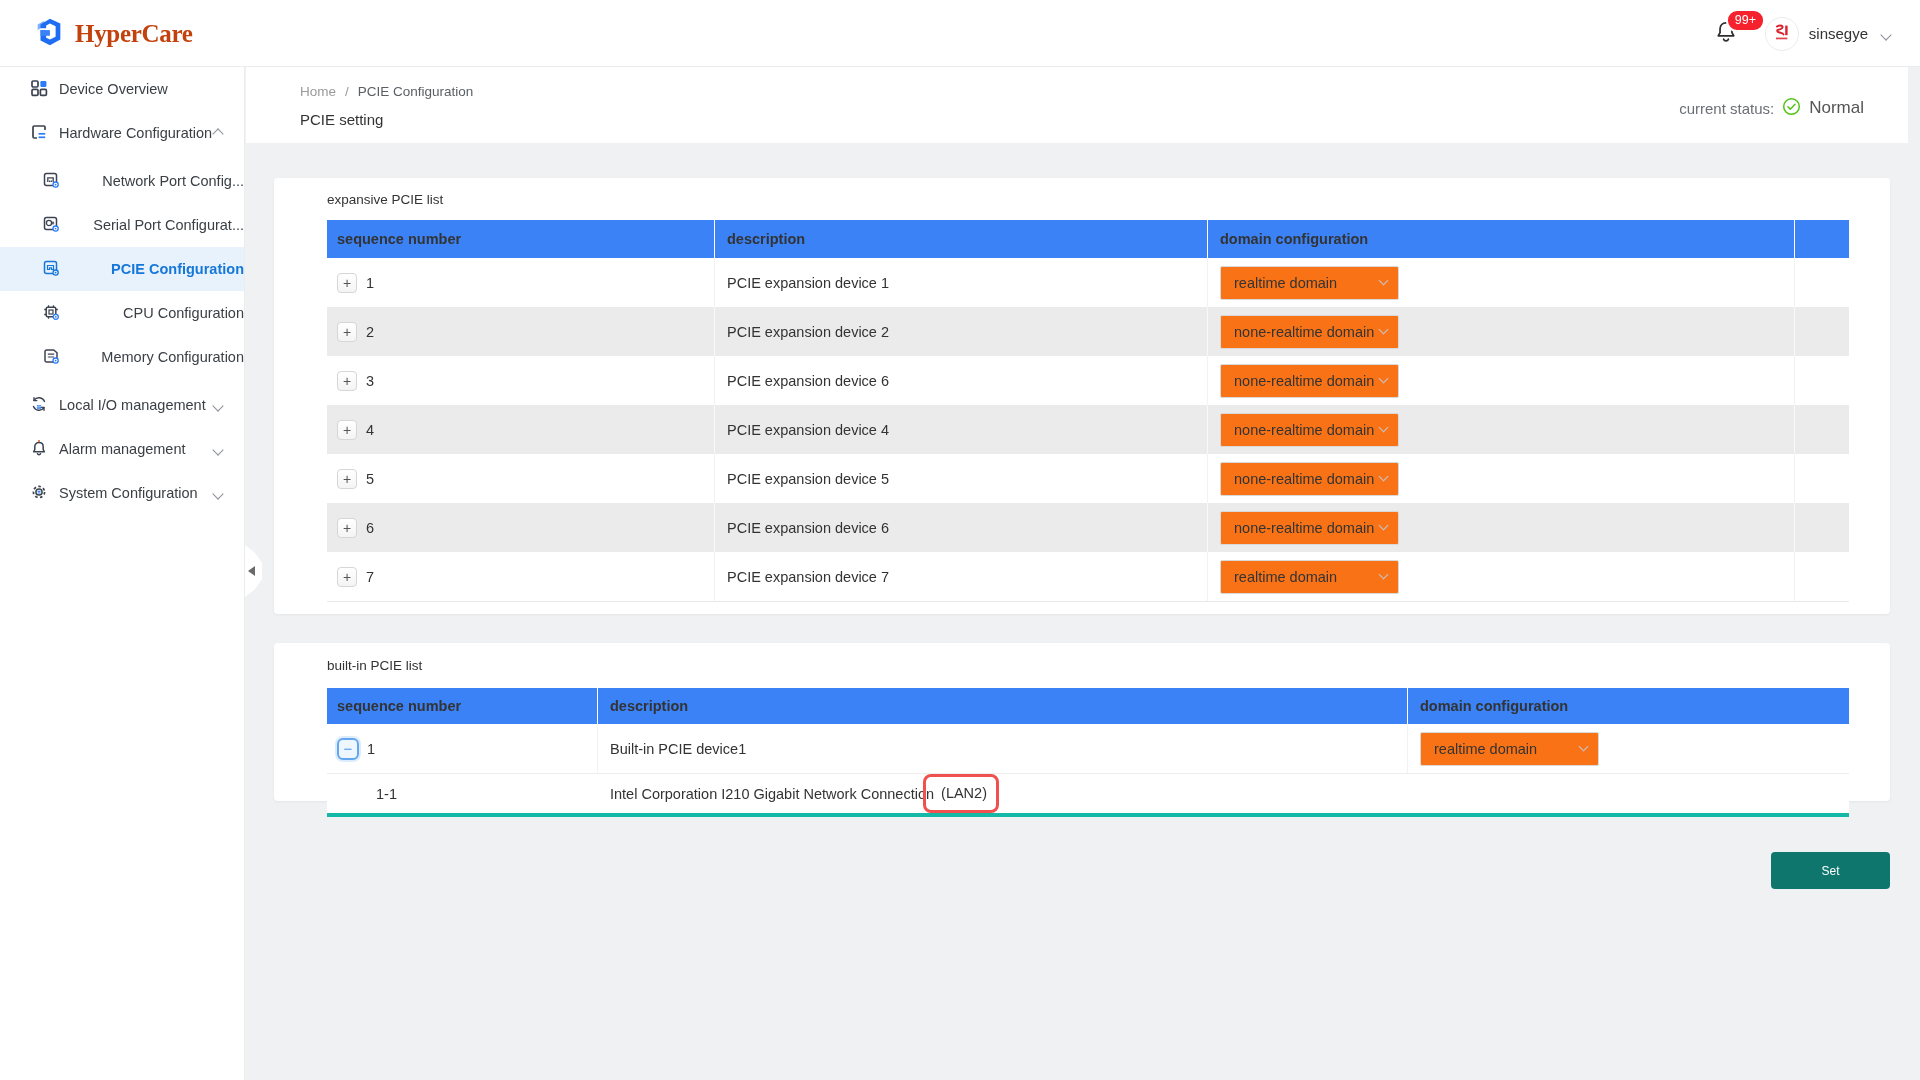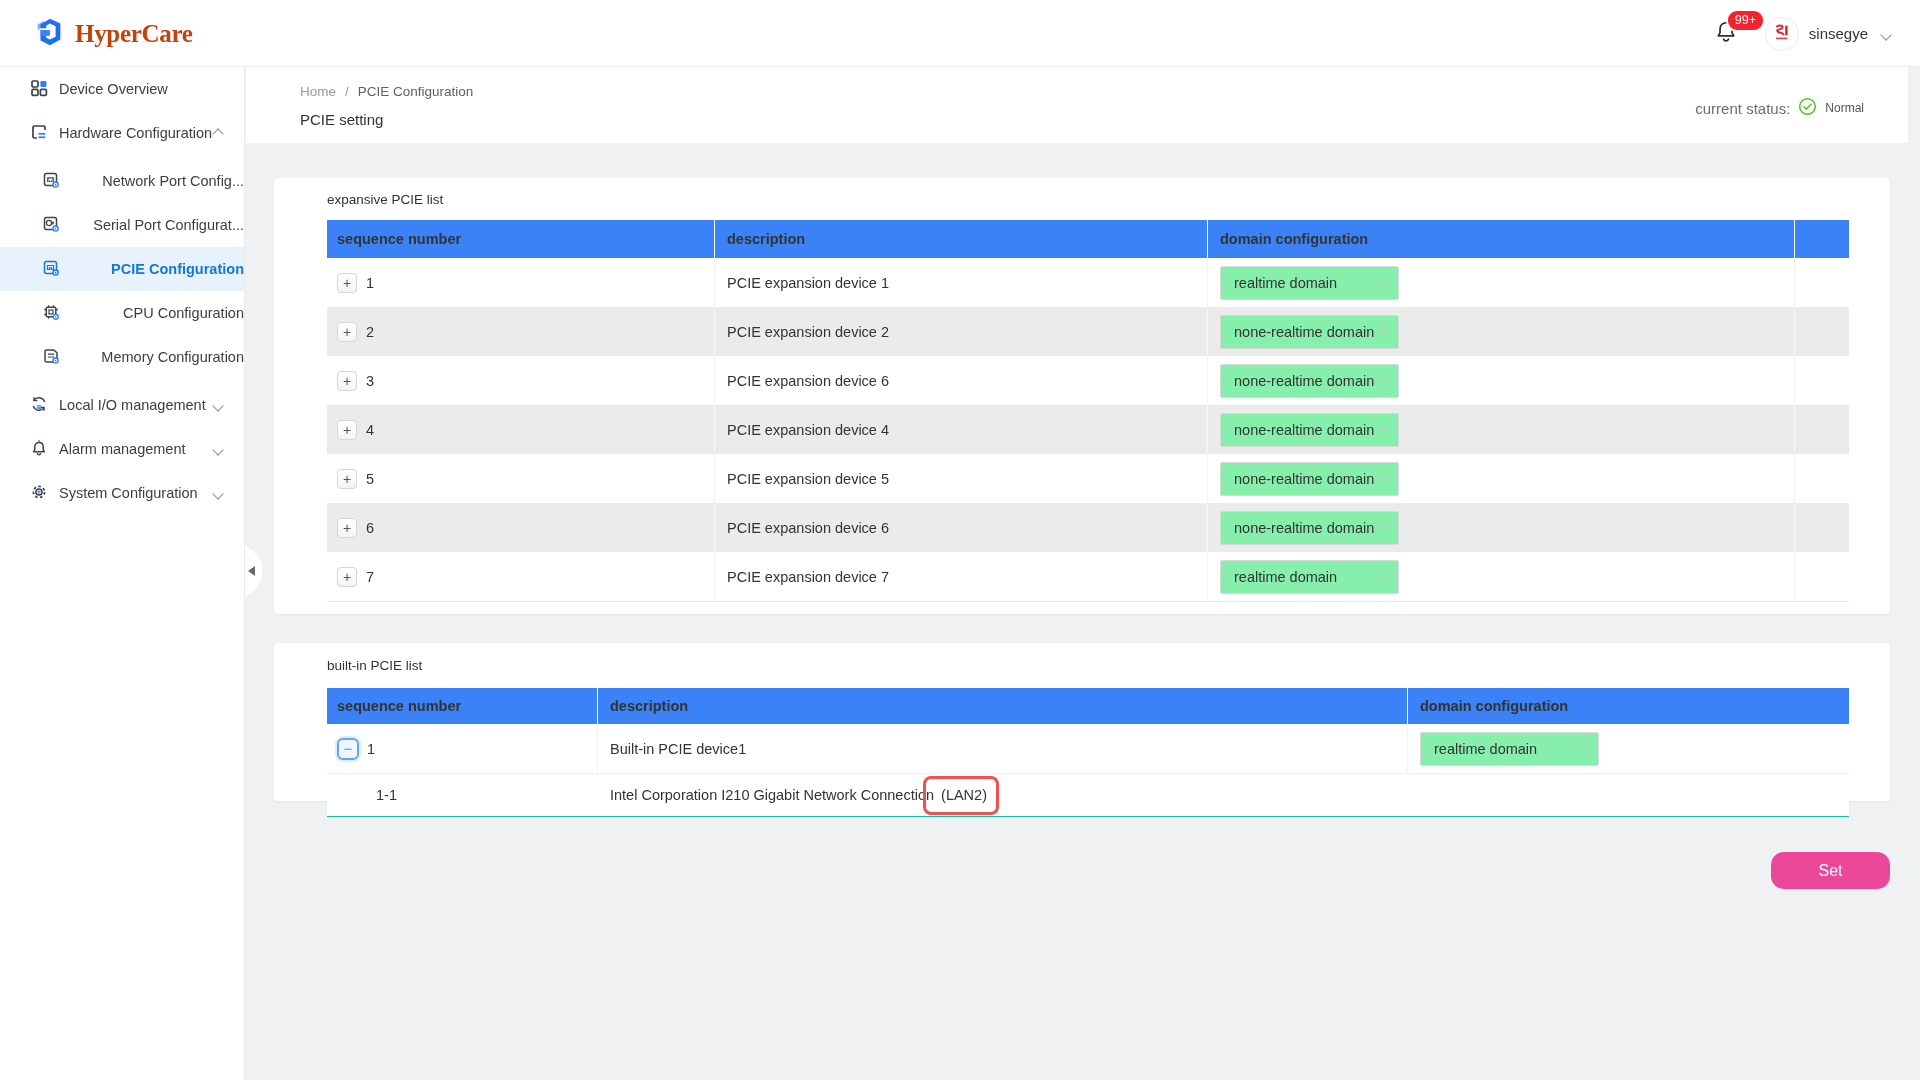--- a/index.html
+++ b/index.html
@@ -46,21 +46,21 @@
 
   
   .page-head { position:absolute; left:246px; top:67px; right:12px; height:76px; background:#fff; }
   .breadcrumb { position:absolute; left:54px; top:17px; font-size:13.5px; color:#9a9a9a;
     display:flex; gap:9px; align-items:center; }
   .crumb-home { cursor:pointer; }
   .crumb-current { color:#5a5f66; }
   .page-title { position:absolute; left:54px; top:44px; font-size:15px; color:#333; }
   .status { position:absolute; right:44px; top:30px; display:flex; align-items:center; gap:8px;
     font-size:15px; color:#6b6f75; }
-  .status-value { color:#555; font-size:12px; }
+  .status-value { color:#555; font-size:17px; }
 
   
   .card { position:absolute; left:274px; width:1616px; background:#fff; border-radius:4px;
     box-shadow:0 1px 3px rgba(0,0,0,.05); }
   .card1 { top:178px; height:436px; }
   .card2 { top:643px; height:158px; }
   .card-title { margin:14px 41px 12px 53px; font-size:13.5px; color:#333; line-height:16px; }
   .card2 .card-title { margin:15px 41px 14px 53px; }
 
   
@@ -87,34 +87,34 @@
 
   .expand-btn { width:20px; height:20px; border:1px solid #d6d6d6; border-radius:4px;
     background:linear-gradient(#fff,#f4f4f4); color:#555; font-size:14px;
     display:flex; align-items:center; justify-content:center; margin-right:9px; flex:none;
     cursor:pointer; font-family:inherit; padding:0; line-height:1; }
   .collapse-btn { width:22px; height:22px; border:2px solid #64a7ee; border-radius:6px;
     background:#eef6ff; color:#4a97e8; font-size:15px;
     display:flex; align-items:center; justify-content:center; margin-right:8px; flex:none;
     box-shadow:0 0 0 2px rgba(100,170,240,.22); cursor:pointer; font-family:inherit; padding:0; line-height:1; }
 
-  .dd { width:179px; height:34px; border:1px solid #d9d9d9; border-radius:2px; background:#86efac;
+  .dd { width:179px; height:34px; border:1px solid #d9d9d9; border-radius:2px; background:#f97316;
     display:flex; align-items:center; justify-content:space-between; padding:0 11px 0 13px;
     font-size:14.5px; color:#333; cursor:pointer; }
   .dd .chev { width:7px; height:7px; border-color:#c3c7cc; }
 
   .subrow { display:flex; align-items:center; height:44px; background:#fff;
-    border-top:1px solid #ededed; border-bottom:1px solid #14b8a6; font-size:14.5px; }
+    border-top:1px solid #ededed; border-bottom:4px solid #14b8a6; font-size:14.5px; }
   .subrow .b-seq { padding-left:49px; }
   .subrow .b-desc span { white-space:pre; }
   .annotation-box { display:inline-block; border:3px solid #f0514e; border-radius:8px;
     padding:8px 9px 9px 15px; margin:-12px 0 -12px -15px; }
 
   .set-btn { position:absolute; left:1771px; top:852px; width:119px; height:37px;
-    background:#ec4899; color:#fff; border:none; border-radius:13px; font-size:16px;
+    background:#0f766e; color:#fff; border:none; border-radius:4px; font-size:12px;
     font-family:inherit; cursor:pointer; }
 </style>
 </head>
 <body>
 
 <div class="topbar">
   <div class="brand">
     <span>
       <svg width="34" height="34" viewBox="0 0 36 36">
         <path d="M6 10l7-4v6l-7 4z" fill="#7eb0fb"></path>

